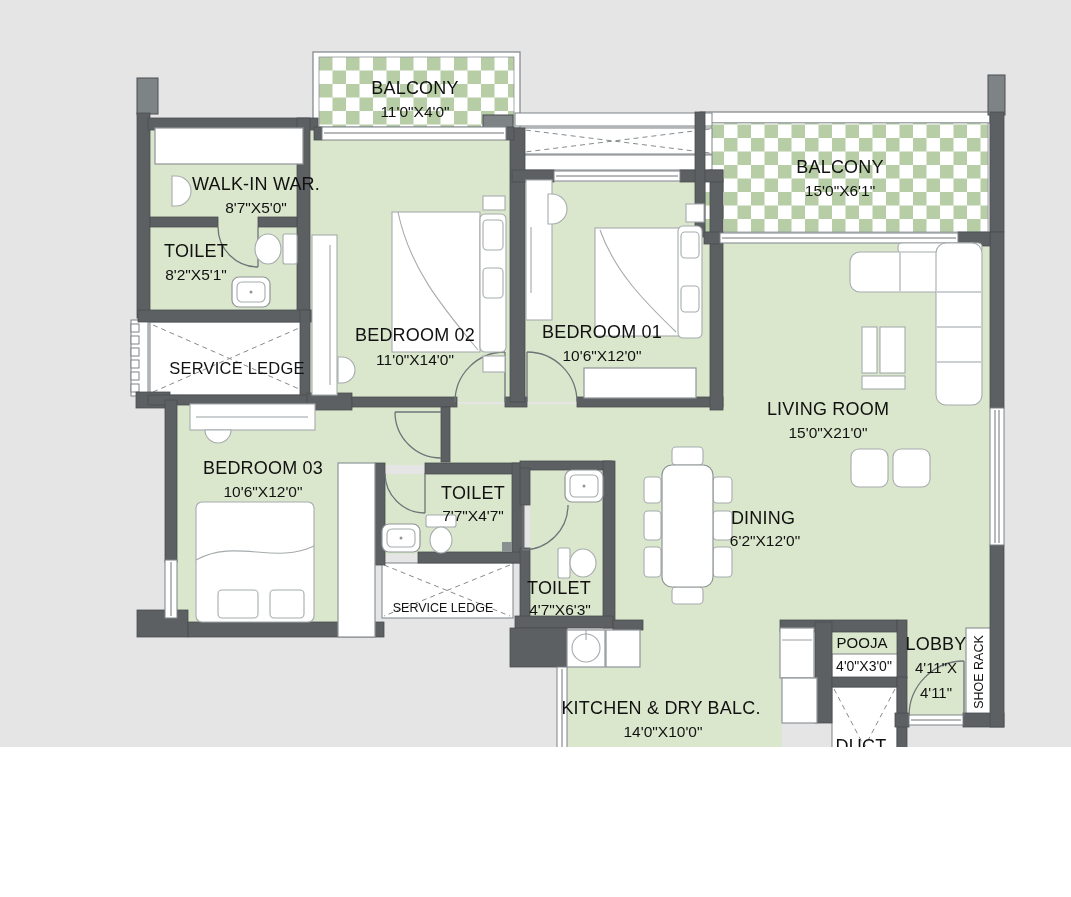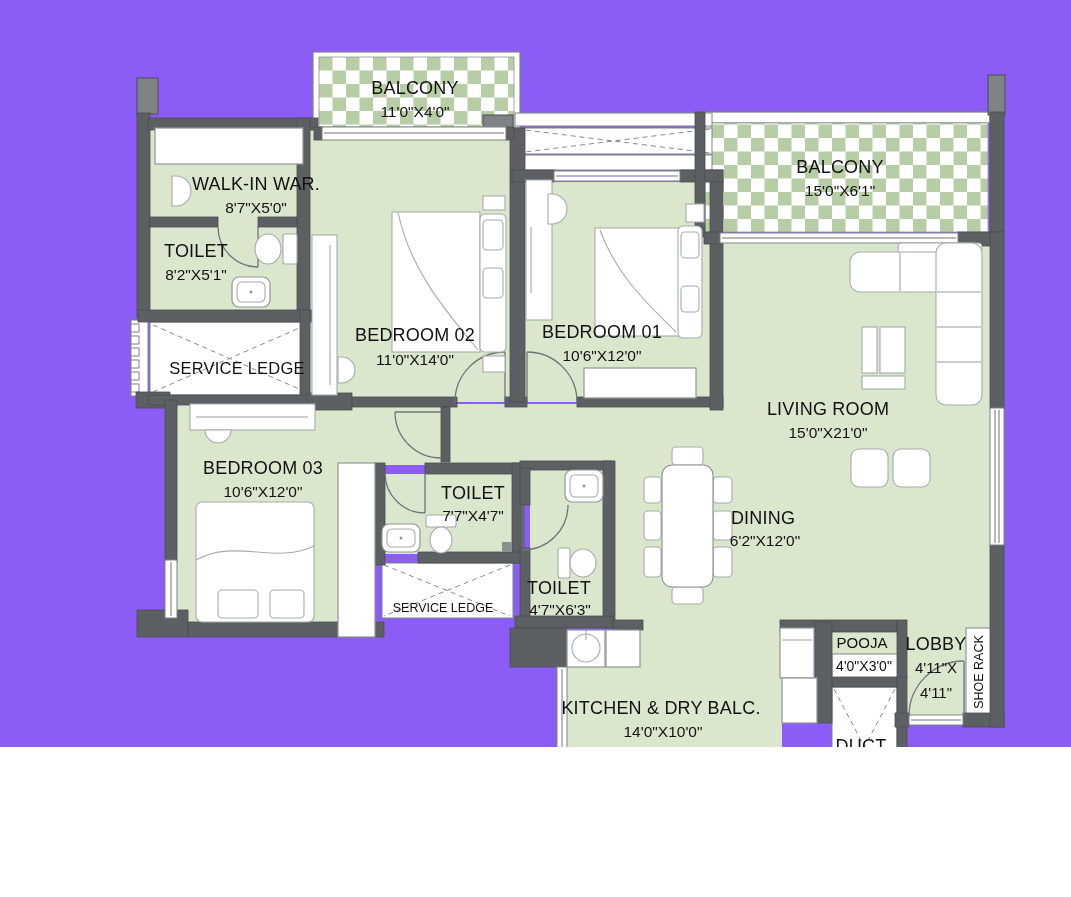--- a/index.html
+++ b/index.html
@@ -1,16 +1,16 @@
 <!DOCTYPE html>
 <html><head>
 <meta charset="utf-8">
 <style>
   html,body{margin:0;padding:0;background:#ffffff;}
-  #stage{position:relative;width:1071px;height:747px;background:#8b5cf6;overflow:hidden;
+  #stage{position:relative;width:1071px;height:747px;background:#e5e5e5;overflow:hidden;
          font-family:"Liberation Sans",sans-serif;}
   svg{position:absolute;left:0;top:0;}
   text{fill:#111111;font-family:"Liberation Sans",sans-serif;}
   .room-label{font-size:18px;letter-spacing:0.2px;}
   .room-dim{font-size:15.5px;}
   .small-label{font-size:12.5px;}
   .mid-label{font-size:15px;}
   .wall{fill:#5c6063;stroke:#4b4f52;stroke-width:0.8;}
   .pier{fill:#7e8386;stroke:#4b4f52;stroke-width:1;}
   .green{fill:#dbe7cd;}

